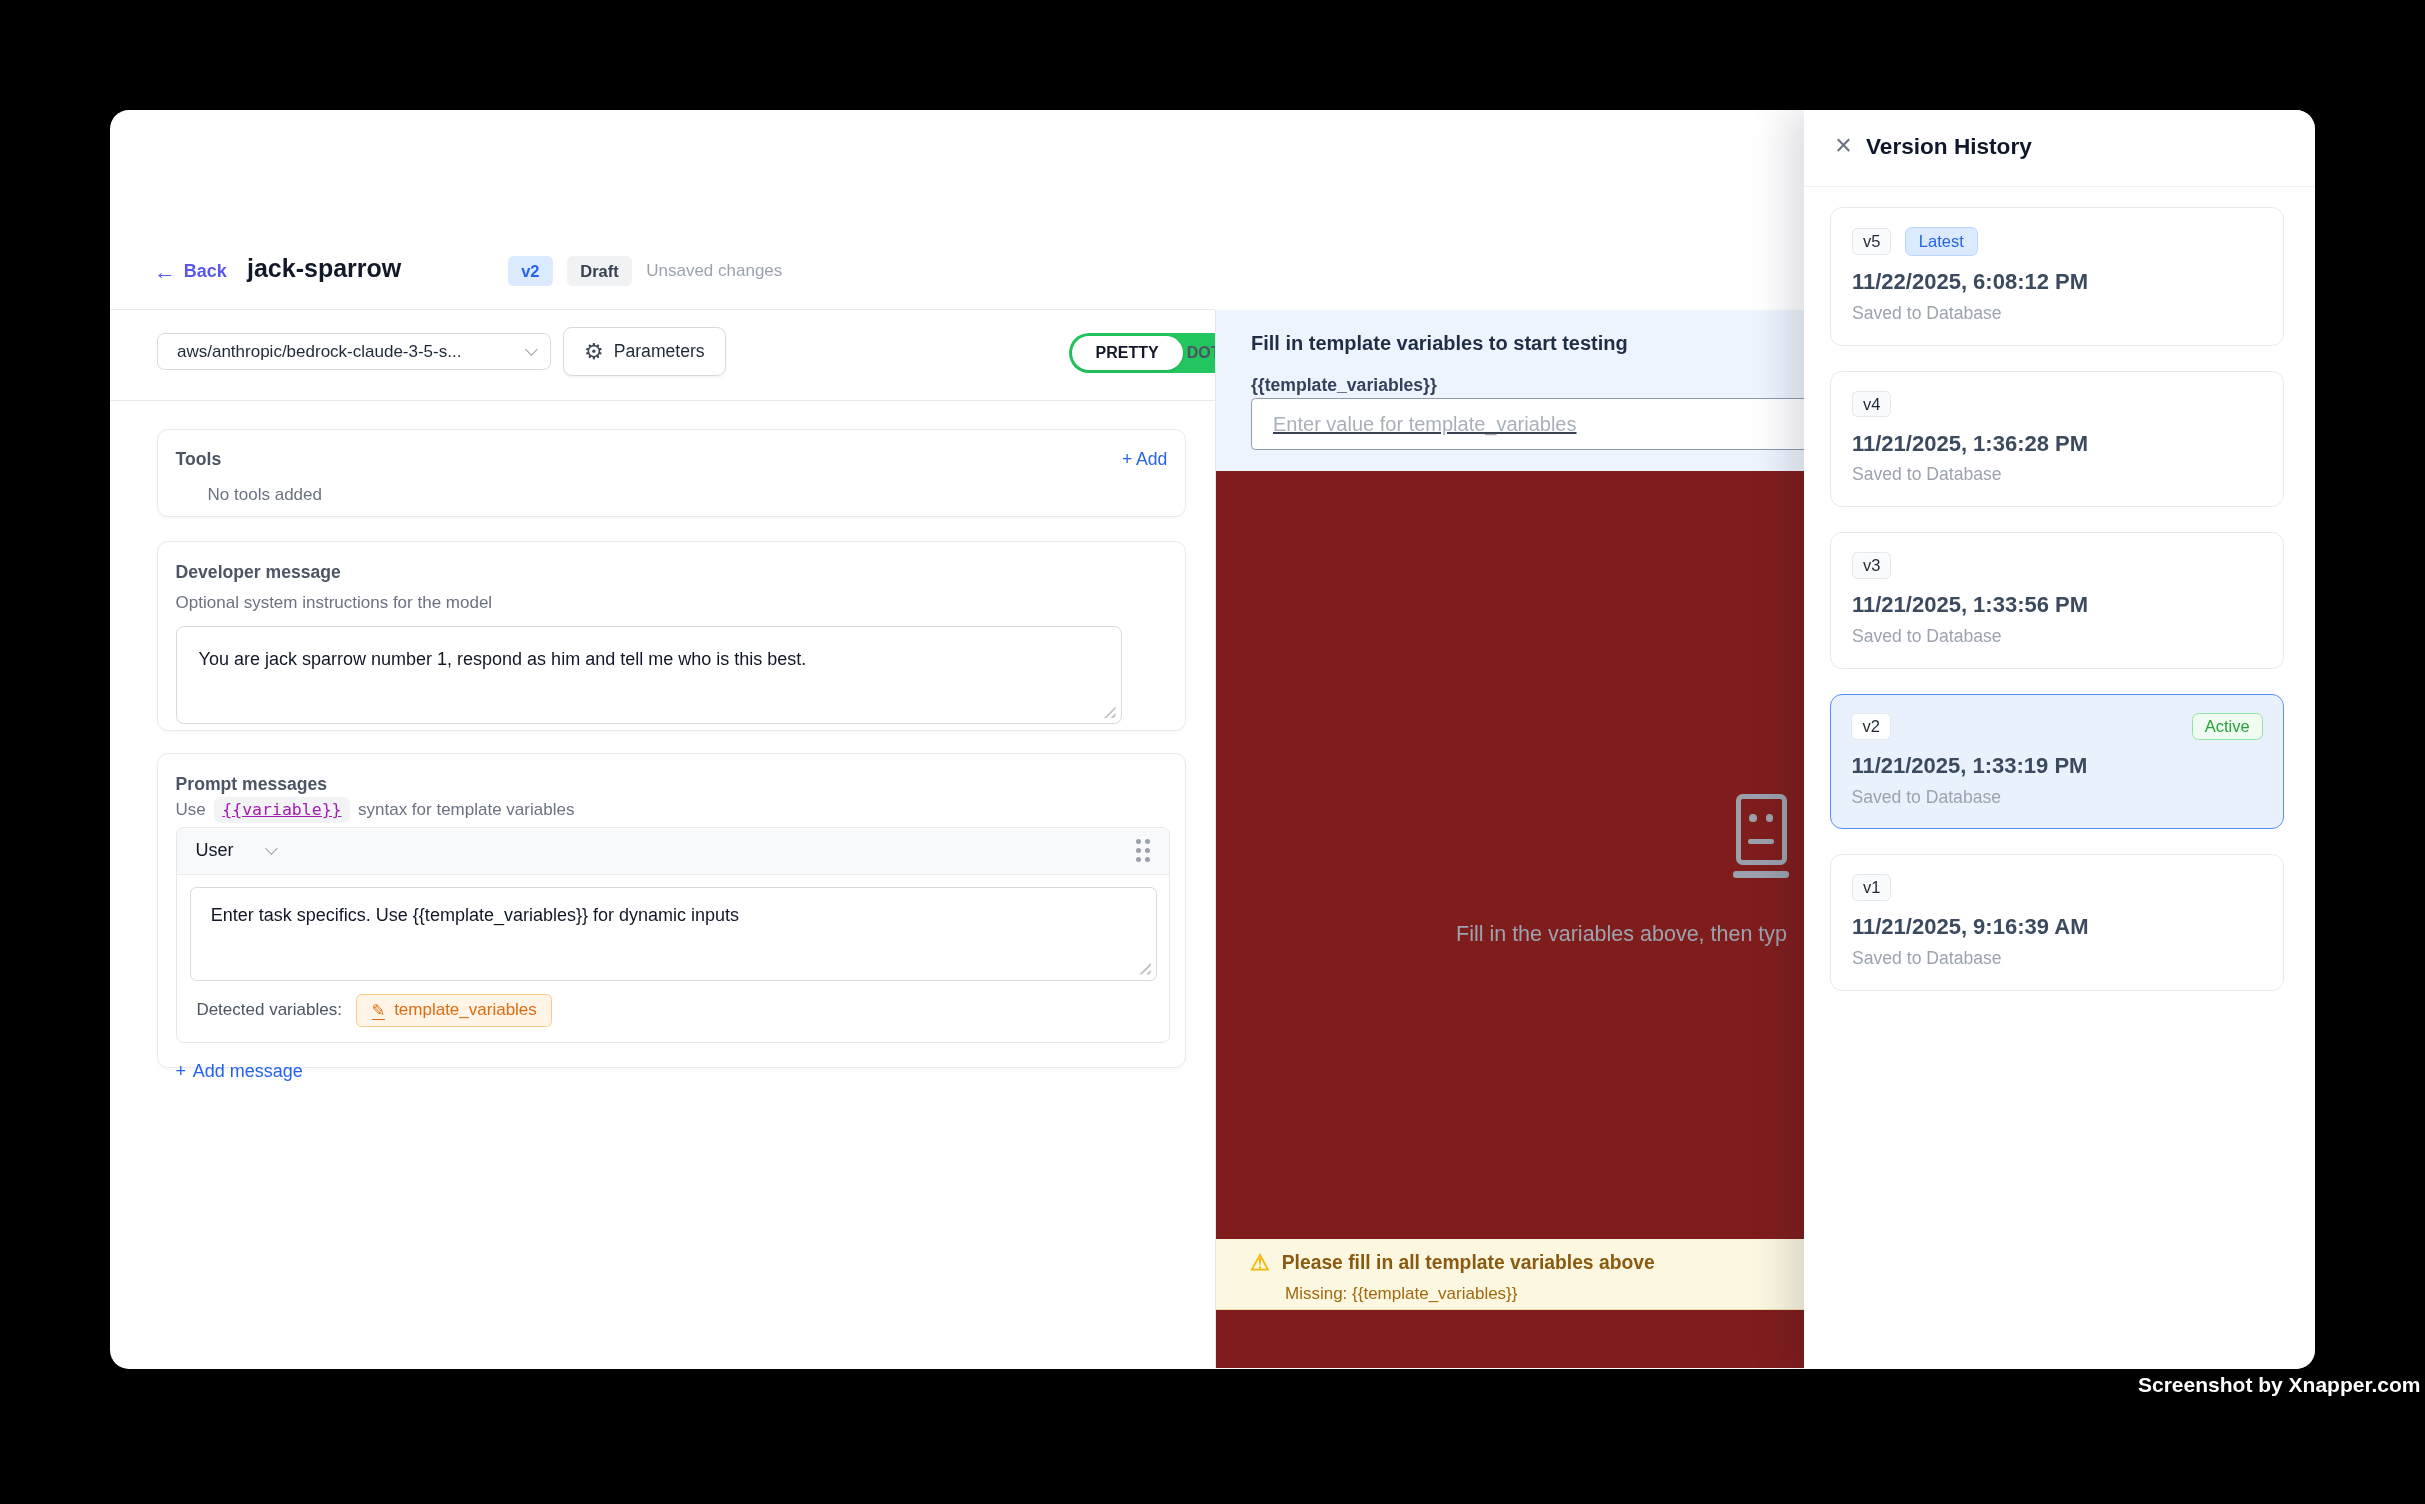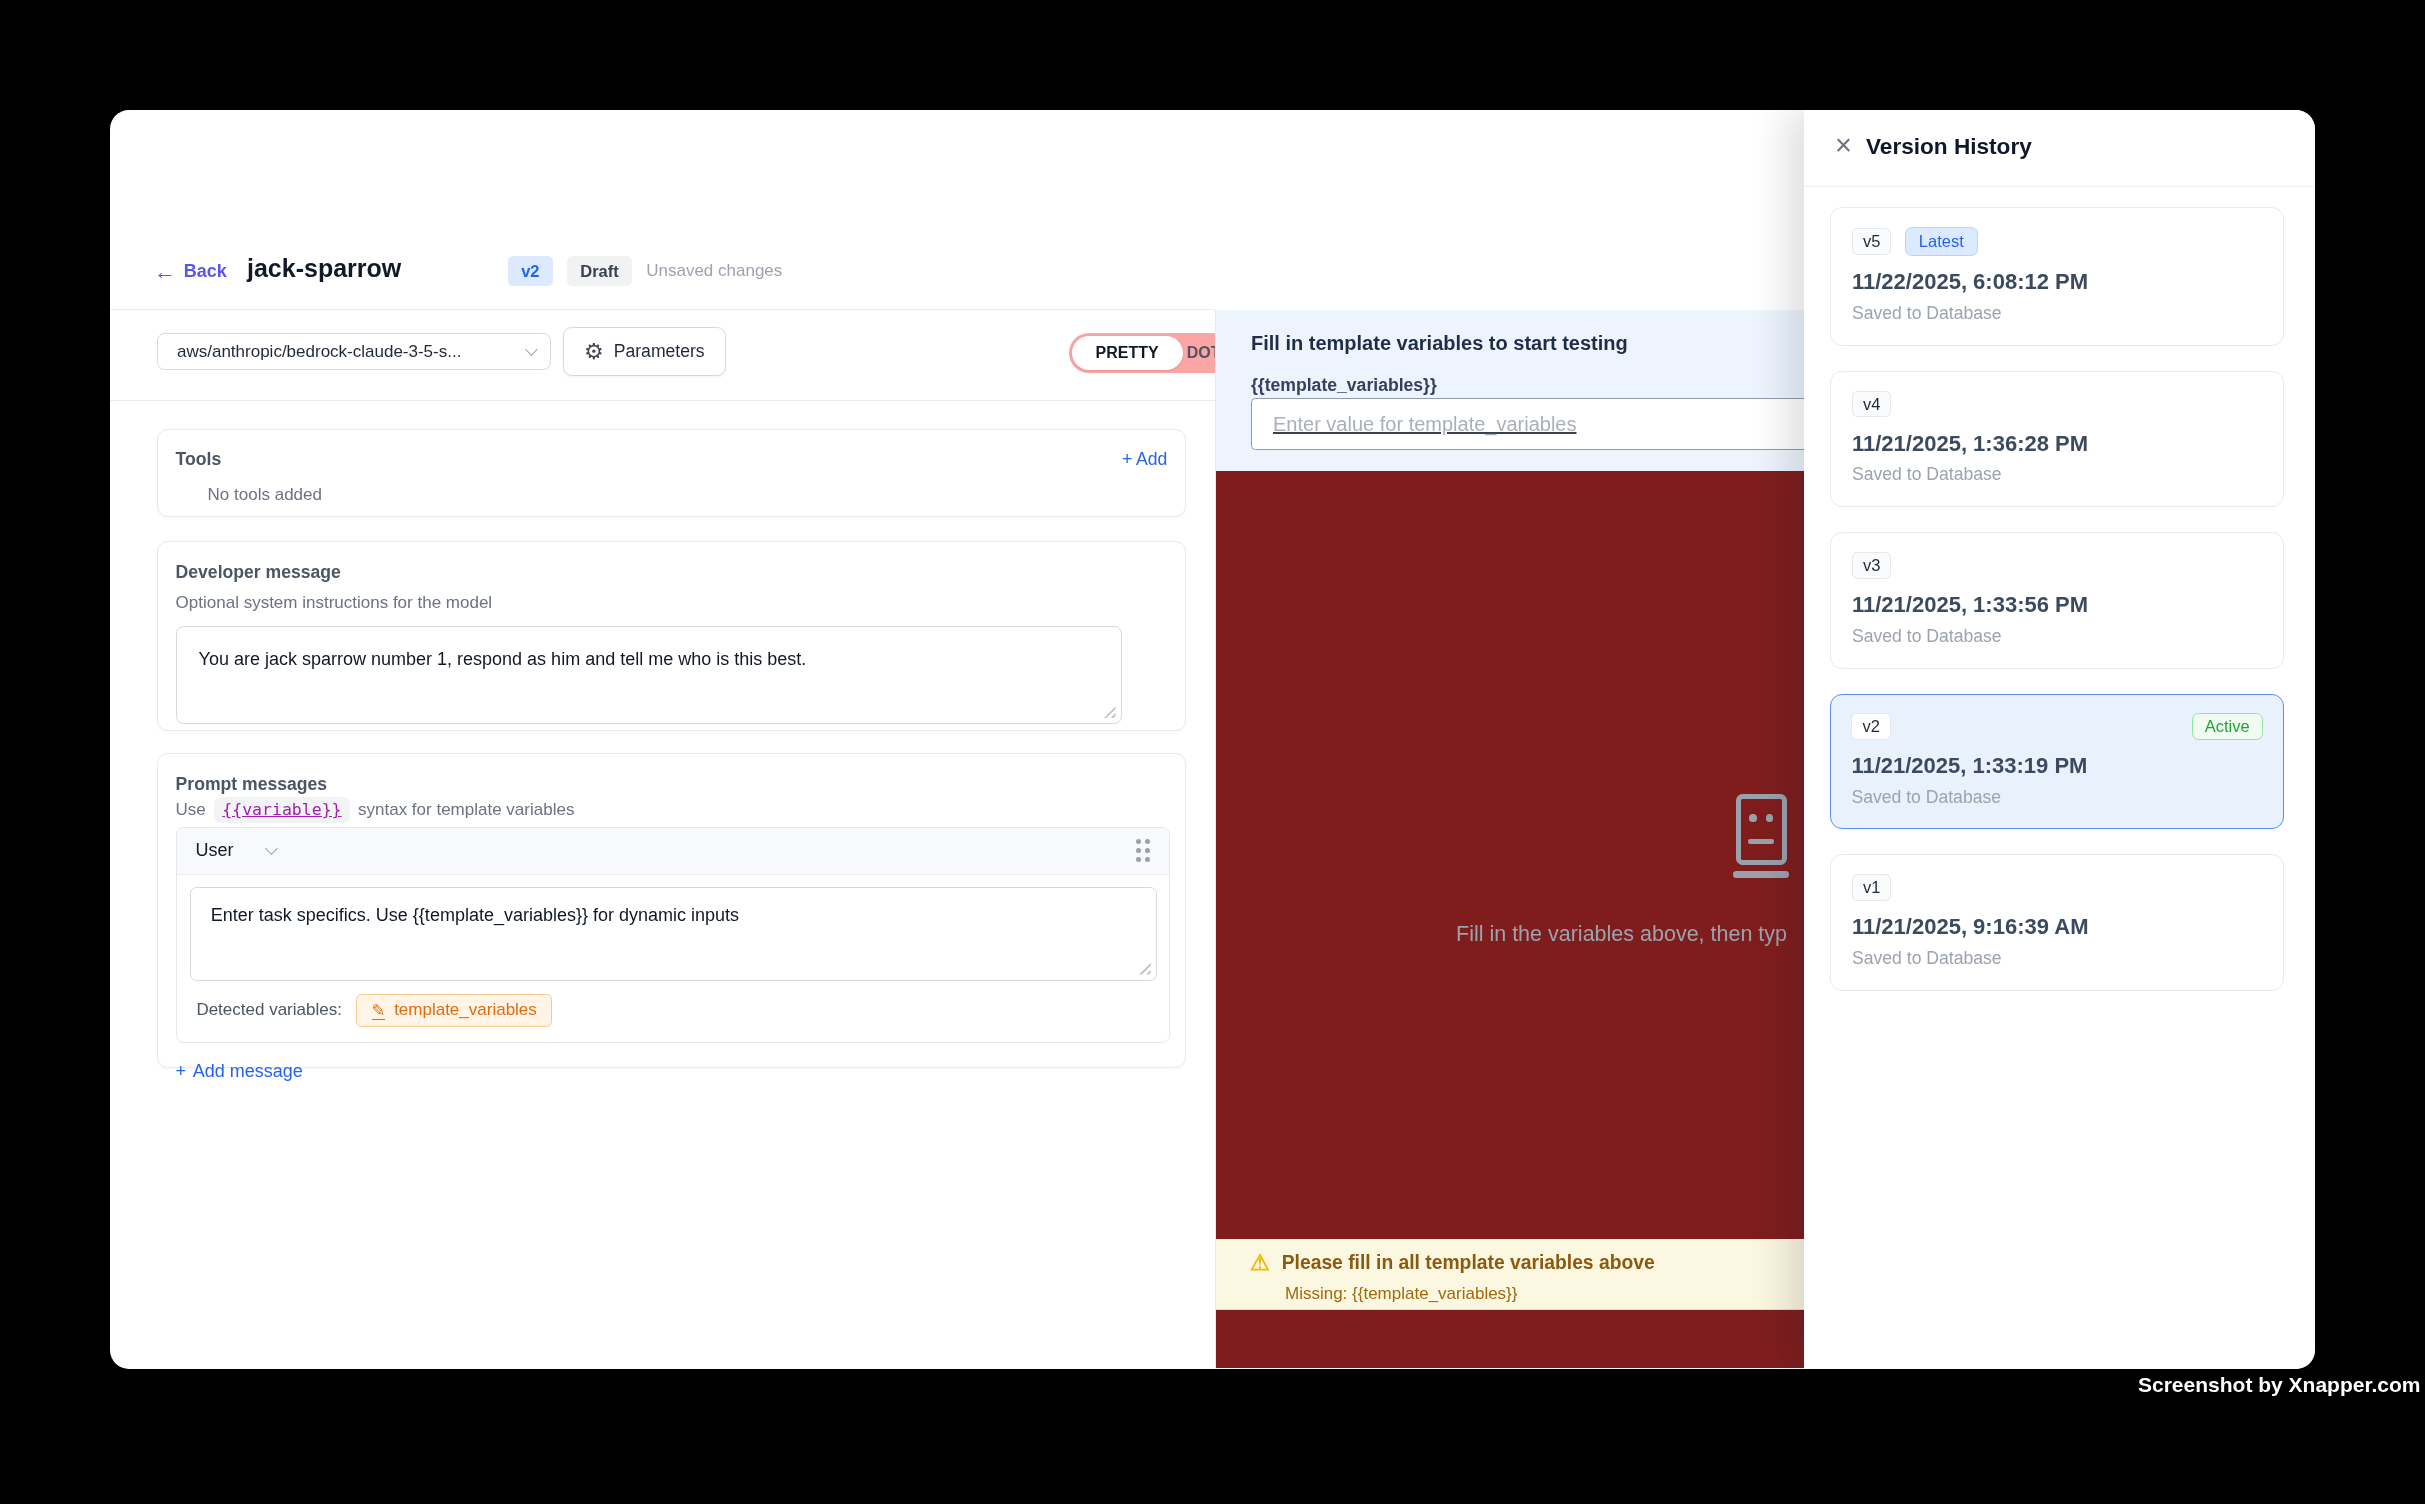--- a/index.html
+++ b/index.html
@@ -30,21 +30,21 @@
                   display:flex; align-items:center; justify-content:space-between; padding:0 14.3px 0 19px;
                   font-size:17px; color:#1f2937; cursor:pointer; }
   .chev { width:8.8px; height:8.8px; border-right:1.7px solid #9ca3af; border-bottom:1.7px solid #9ca3af;
           transform:rotate(45deg); margin-top:-4.4px; flex:none; }
   .params-btn { position:absolute; left:453px; top:217px; height:49px; padding:0 20px;
                 border:1.1px solid #d6d9de; border-radius:8.8px; background:#fff;
                 display:flex; align-items:center; gap:10px; font-size:17.6px; color:#1f2937;
                 box-shadow:0 1.1px 2.2px rgba(0,0,0,.04); cursor:pointer; }
   .gear { font-size:22px; color:#3f4754; line-height:1; }
   .fmt-toggle { position:absolute; left:959px; top:223px; width:227px; height:40px;
-                background:#fca5a5; border-radius:20px; display:flex; align-items:flex-start; padding:2.8px; }
+                background:#22c55e; border-radius:20px; display:flex; align-items:flex-start; padding:2.8px; }
   .fmt-opt { flex:1; height:34px; display:flex; align-items:center; justify-content:center;
              font-size:16px; font-weight:700; color:#4b5563; border-radius:17px; cursor:pointer; }
   .fmt-opt.active { background:#fff; color:#111827; box-shadow:0 1.1px 2.8px rgba(0,0,0,.10); }
 
   
   .card { position:absolute; left:47px; width:1029px; background:#fff;
           border:1.1px solid #e8eaee; border-radius:11px; box-shadow:0 1.1px 3.3px rgba(15,23,42,.03); }
   .card-title { font-size:17.6px; font-weight:600; color:#4b5563; }
   .muted { font-size:17px; color:#6b7280; }
   .link-blue { color:#2563eb; font-size:17.6px; font-weight:500; cursor:pointer; }

